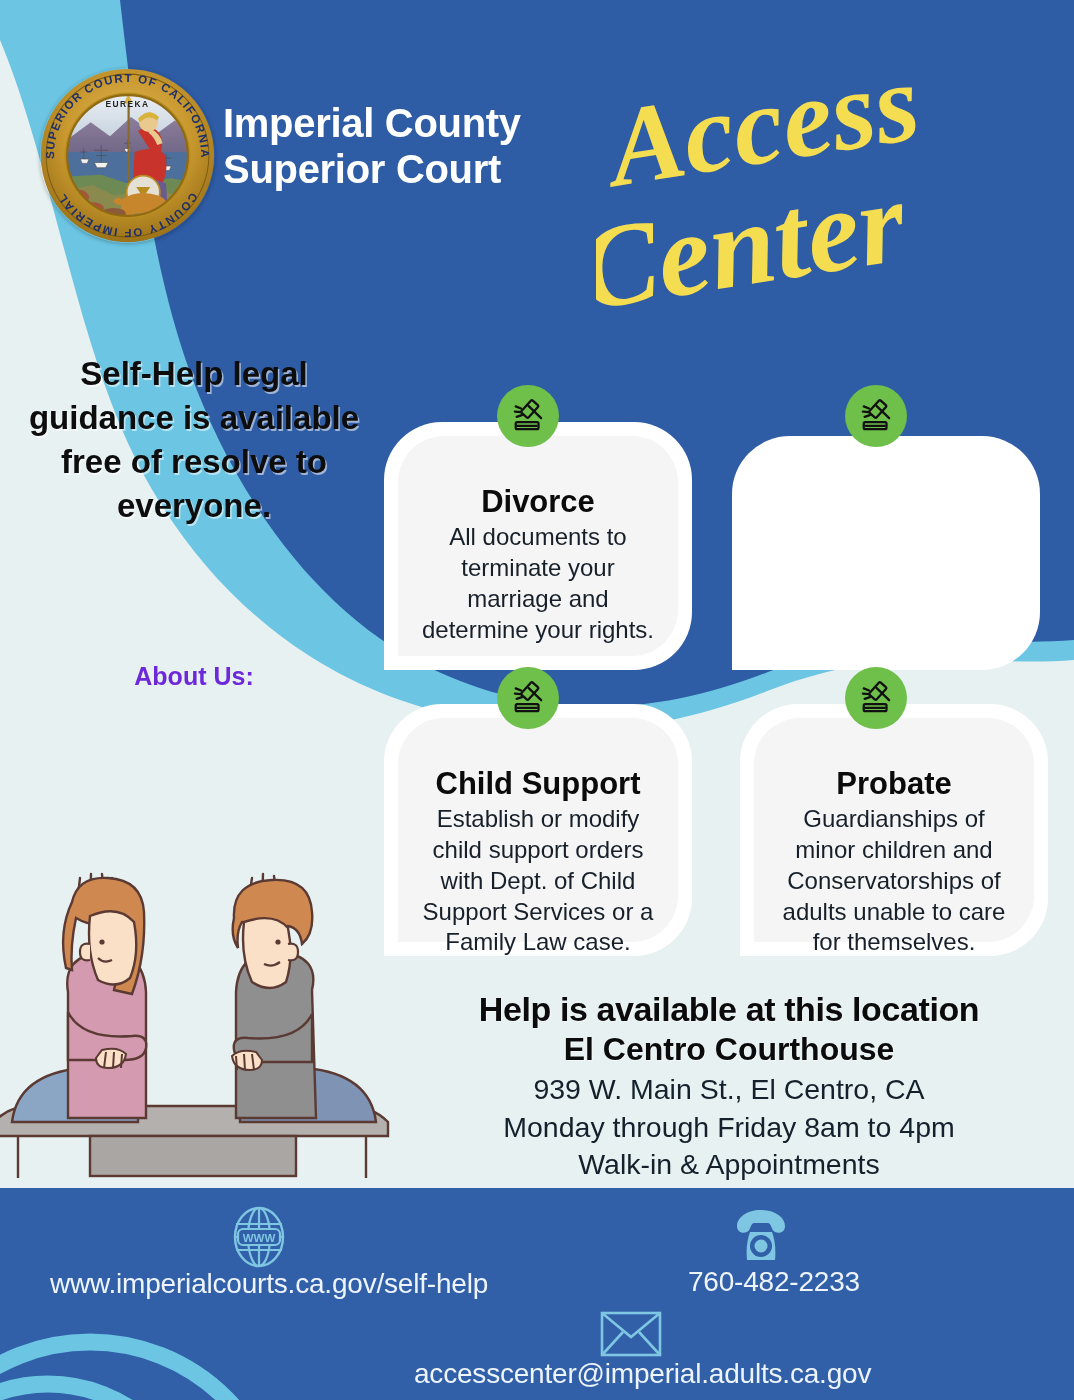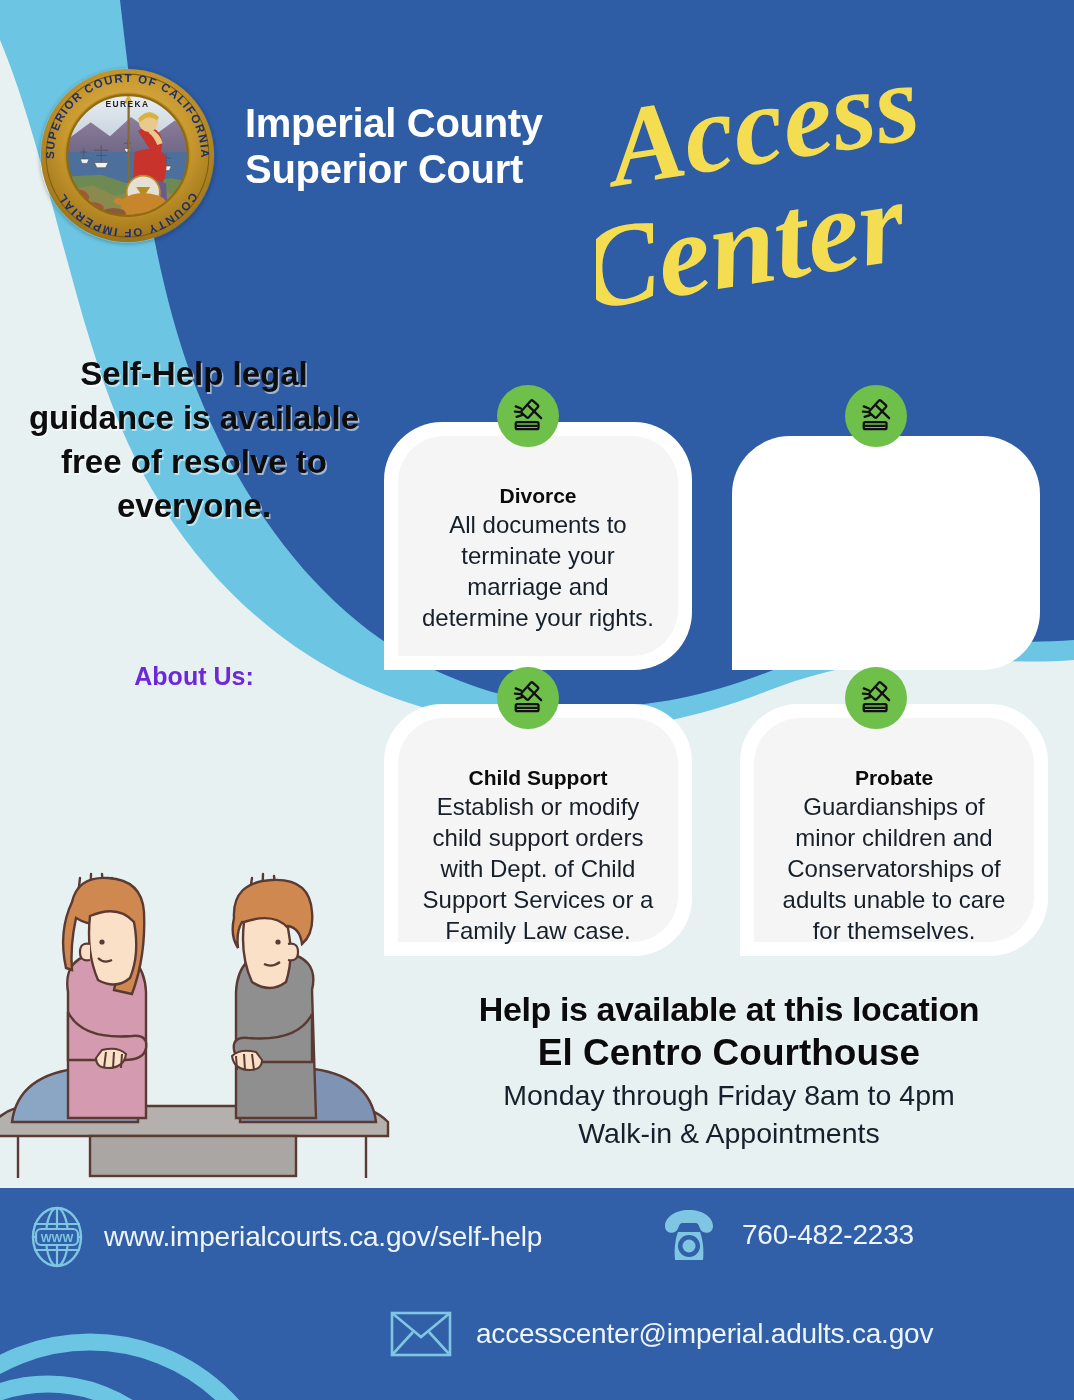--- a/index.html
+++ b/index.html
@@ -16,21 +16,21 @@
 
   
   .header{position:absolute;top:0;left:0;width:1074px;height:330px;z-index:5;}
 
   .seal{position:absolute;left:40px;top:68px;width:175px;height:175px;border-radius:50%;
         overflow:hidden;box-shadow:0 1px 4px rgba(0,0,0,.28);}
   .seal svg{display:block;width:175px;height:175px;}
 
   .court-name{position:absolute;left:223px;top:100px;width:400px;
      color:#ffffff;font-size:40px;font-weight:700;line-height:1.15;letter-spacing:-.3px;}
-  .court-name .ln{display:block;margin-left:22px;}
+  .court-name .ln{display:block;}
 
   .script-wrap{position:absolute;left:596px;top:58px;width:470px;height:280px;}
   .script-wrap svg{width:470px;height:280px;display:block;}
 
   
   .lead{position:absolute;left:8px;top:352px;width:372px;z-index:6;
      text-align:center;font-size:33px;font-weight:700;color:#0d0d0d;line-height:1.33;
      text-shadow:1.5px 1.5px 0 rgba(255,255,255,.55);}
 
   .about{position:absolute;left:14px;top:662px;width:360px;z-index:6;text-align:center;}
@@ -47,42 +47,42 @@
   .card-outer{
      position:absolute;inset:0;background:#ffffff;
      border-radius:58px 58px 58px 0;
   }
   .card-inner{
      position:absolute;left:14px;top:14px;right:14px;bottom:14px;
      background:#f5f5f5;border-radius:46px 46px 46px 0;
      display:flex;flex-direction:column;align-items:center;
      padding:48px 16px 10px;box-sizing:border-box;
   }
-  .card-title{font-size:21px;font-weight:700;color:#0b0b0b;line-height:1.15;margin-bottom:2px;text-align:left;}
+  .card-title{font-size:31px;font-weight:700;color:#0b0b0b;line-height:1.15;margin-bottom:2px;text-align:left;}
   .card-body{font-size:24px;color:#17202a;line-height:1.29;text-align:center;}
 
   .gavel{position:absolute;width:62px;height:62px;border-radius:50%;background:#6fbf4b;
      z-index:8;display:flex;align-items:center;justify-content:center;}
   .gavel svg{width:42px;height:42px;display:block;}
 
   
   .location{position:absolute;left:384px;top:958px;width:690px;z-index:6;text-align:center;margin-top:31px;}
   .loc-head{font-size:34px;font-weight:700;color:#0b0b0b;line-height:1.18;letter-spacing:-.4px;
      text-shadow:1px 1px 0 rgba(255,255,255,.5);}
-  .loc-sub{font-size:37px;font-weight:700;color:#0b0b0b;line-height:1.3;
+  .loc-sub{font-size:32px;font-weight:700;color:#0b0b0b;line-height:1.3;
      text-shadow:1px 1px 0 rgba(255,255,255,.5);}
   .loc-line{font-size:28.5px;color:#14202b;line-height:1.33;}
 
   
   .footer{position:absolute;left:0;top:1188px;width:1074px;height:212px;background:#3160a8;
      z-index:7;overflow:hidden;}
   .arcs{position:absolute;left:-120px;top:78px;width:420px;height:260px;}
   .arcs svg{display:block;}
 
-  .f-row{position:absolute;display:flex;align-items:center;z-index:3;}
+  .f-row{position:absolute;display:flex;align-items:center;z-index:3;flex-direction:column;}
   .f-row .ftxt{color:#eef4fb;font-size:28px;letter-spacing:-.2px;white-space:nowrap;}
   .f-icon{display:flex;align-items:center;justify-content:center;}
 
   #row-web{left:30px;top:18px;}
   #row-phone{left:662px;top:16px;}
   #row-mail{left:390px;top:122px;}
 </style>
 </head>
 <body>
 
@@ -328,20 +328,21 @@
         <path d="M12,35.4 L34,35.4"></path>
         <path d="M10,13 L16,15.5 M9,19 L16,19.5 M11,25 L17,23"></path>
       </g>
     </svg>
   </div>
 </div>
 
 <div class="location">
   <div class="loc-head">Help is available at this location</div>
   <div class="loc-sub">El Centro Courthouse</div>
+  <div class="loc-line">939 W. Main St., El Centro, CA</div>
   <div class="loc-line">Monday through Friday 8am to 4pm</div>
   <div class="loc-line">Walk-in &amp; Appointments</div>
 </div>
 
 <div class="footer">
 
   <div class="arcs">
     <svg viewBox="0 0 420 260" width="420" height="260">
       <g fill="none" stroke="#6cc6e3" stroke-width="17">
         <path d="M18,268 A150,150 0 0,1 318,268"></path>

